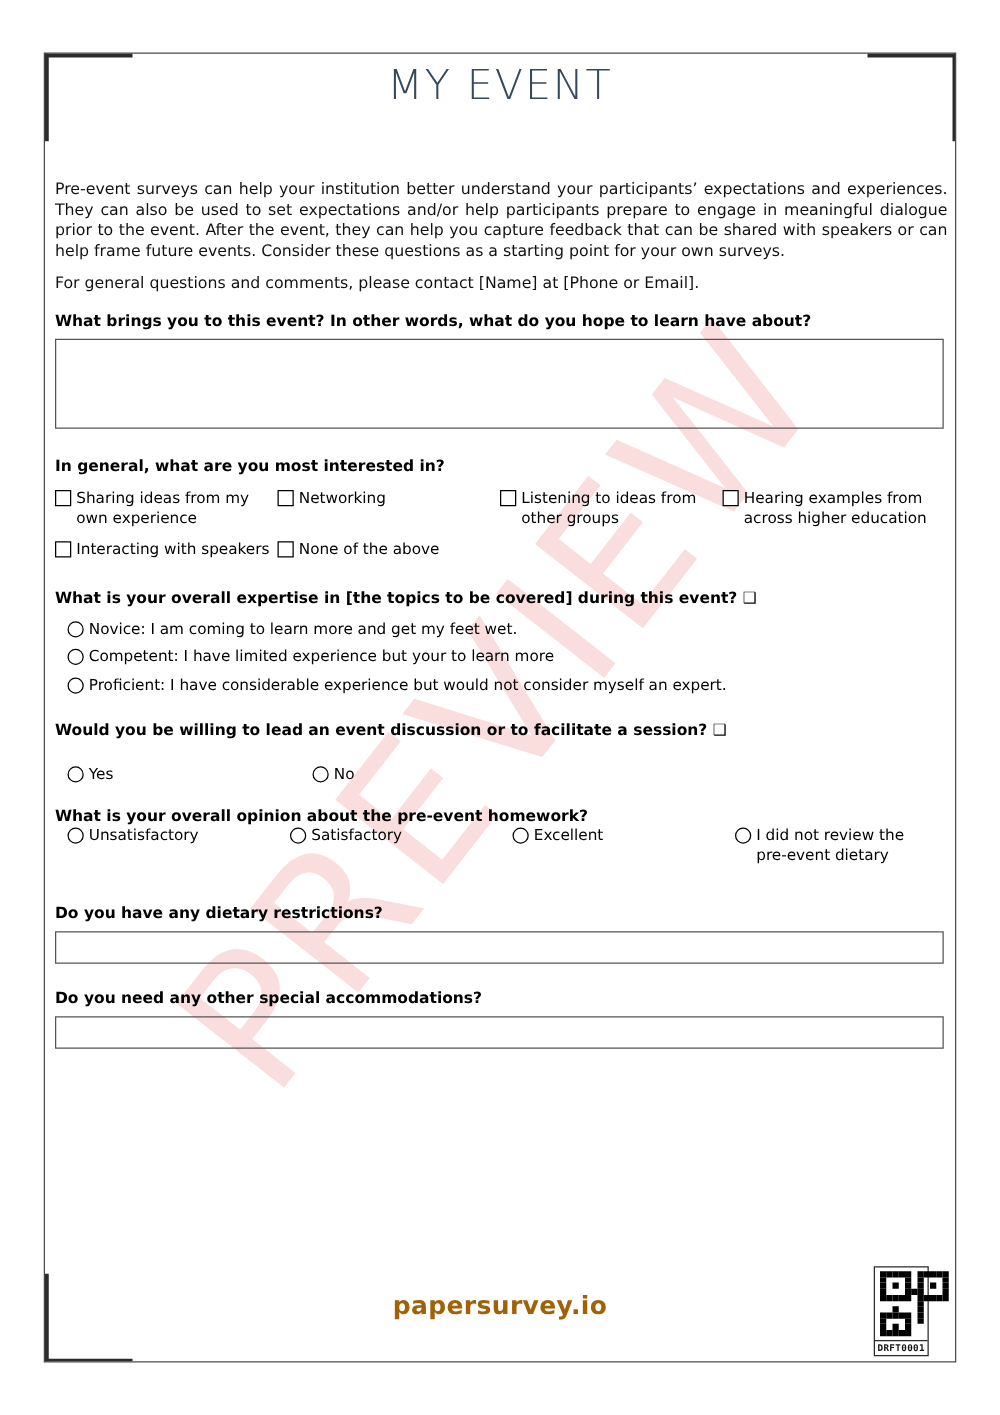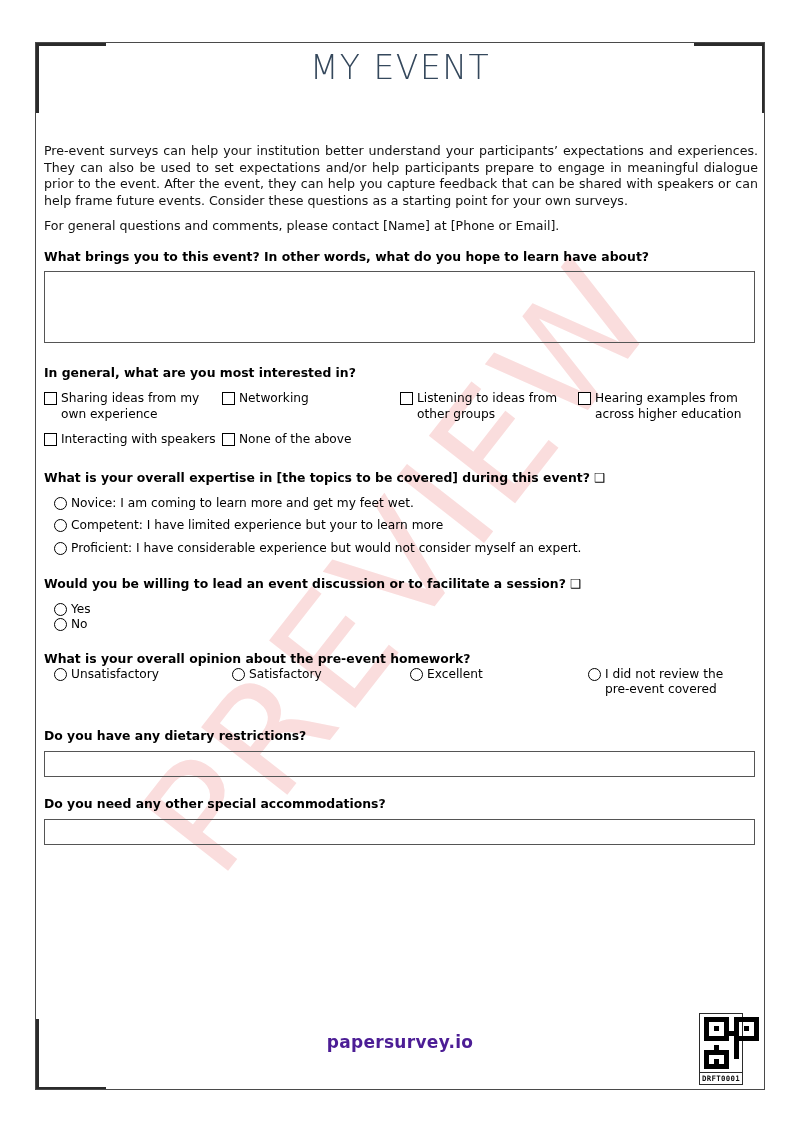--- a/index.html
+++ b/index.html
@@ -160,24 +160,24 @@
   .radio-list .opt:last-child { margin-bottom: 0; }
 
   .yn .opt { width: 196px; }
 
   
   .footer-logo {
     position: absolute;
     left: 0; top: 1032px; width: 800px;
     text-align: center;
     font-family: "DejaVu Sans", sans-serif;
-    font-size: 17px;
+    font-size: 20px;
     font-weight: bold;
     letter-spacing: 0.3px;
-    color: #4c1d95;
+    color: #a16207;
   }
 
   
   #qr-block {
     position: absolute;
     left: 699px; top: 1013px;
     width: 44px; height: 72px;
     border: 1.6px solid #2b2b2b;
     background: #fff;
     z-index: 7;
@@ -289,21 +289,21 @@
         <div class="opt">
           <span class="circle-mark"></span>
           <span class="lbl">Proficient: I have considerable experience but would not consider myself an expert.</span>
         </div>
       </div>
     </div>
 
     <div style="margin-top:19px;">
       <div class="q-label">Would you be willing to lead an event discussion or to facilitate a session?  ❑</div>
 
-      <div class="opt-row yn" style="margin-top:10px; padding-left:10px;flex-direction:column;">
+      <div class="opt-row yn" style="margin-top:20px; padding-left:10px;">
         <div class="opt">
           <span class="circle-mark"></span>
           <span class="lbl">Yes</span>
         </div>
         <div class="opt">
           <span class="circle-mark"></span>
           <span class="lbl">No</span>
         </div>
       </div>
     </div>
@@ -319,21 +319,21 @@
         <div class="opt c2">
           <span class="circle-mark"></span>
           <span class="lbl">Satisfactory</span>
         </div>
         <div class="opt c3">
           <span class="circle-mark"></span>
           <span class="lbl">Excellent</span>
         </div>
         <div class="opt c4" style="width:140px;">
           <span class="circle-mark"></span>
-          <span class="lbl">I did not review the pre-event covered</span>
+          <span class="lbl">I did not review the pre-event dietary</span>
         </div>
       </div>
     </div>
 
     <div style="margin-top:30px;">
       <div class="q-label">Do you have any dietary restrictions?</div>
       <div class="line-box"></div>
     </div>
 
     <div style="margin-top:19px;">

